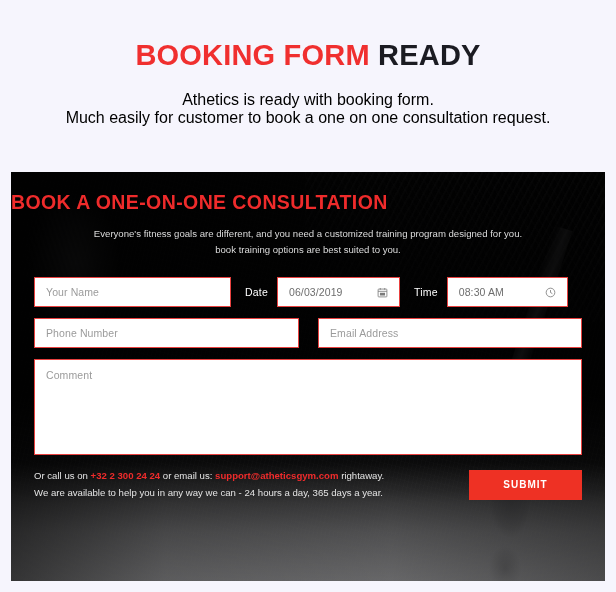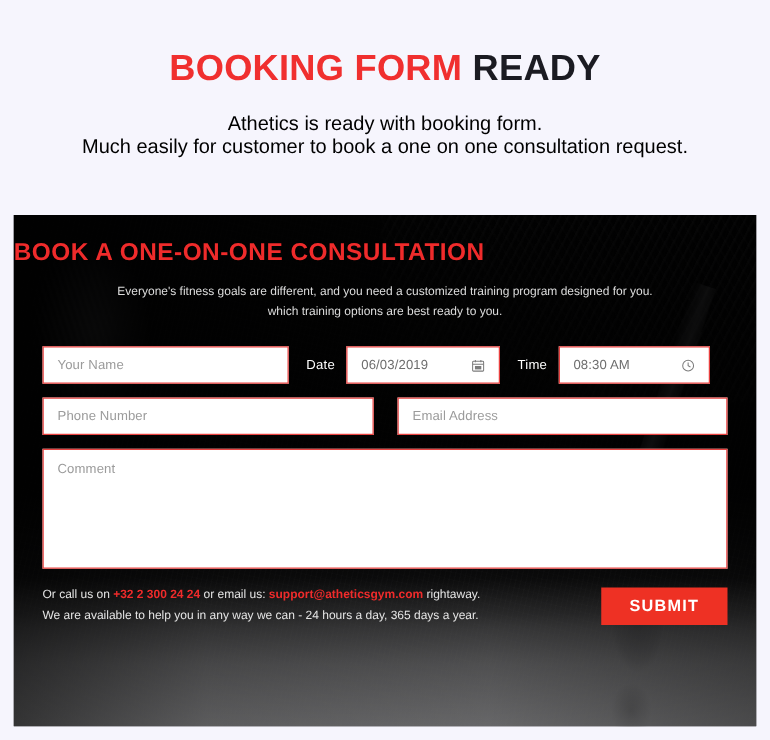--- a/index.html
+++ b/index.html
@@ -216,23 +216,23 @@
   .footer-text {
     font-size: 9.6px;
     line-height: 1.72;
     color: #e4e4e4;
   }
   .footer-text .hot { color: #ef2b2b; font-weight: bold; }
   .submit-btn {
     background: #ee3124;
     color: #ffffff;
     border: 0;
-    width: 101px;
+    width: 113px;
     height: 30px;
-    font-size: 13px;
+    font-size: 10px;
     font-weight: bold;
     letter-spacing: 1px;
     font-family: "Liberation Sans", sans-serif;
     cursor: pointer;
   }
 </style>
 </head>
 <body>
 
 <div class="section-head">
@@ -254,21 +254,21 @@
   <div class="bg-runner"></div>
   <div class="bg-ground"></div>
   <div class="bg-dark-veil"></div>
 
   <div class="panel-content">
 
     <h2 class="form-title">BOOK A ONE-ON-ONE CONSULTATION</h2>
 
     <div class="form-desc">
       <div>Everyone's fitness goals are different, and you need a customized training program designed for you.</div>
-      <div>which training options are best ready to you.</div>
+      <div>book training options are best suited to you.</div>
     </div>
 
     <div class="form-body">
 
       <div class="row">
 
         <div class="field f-name">
           <span class="ph">Your Name</span>
         </div>
 

